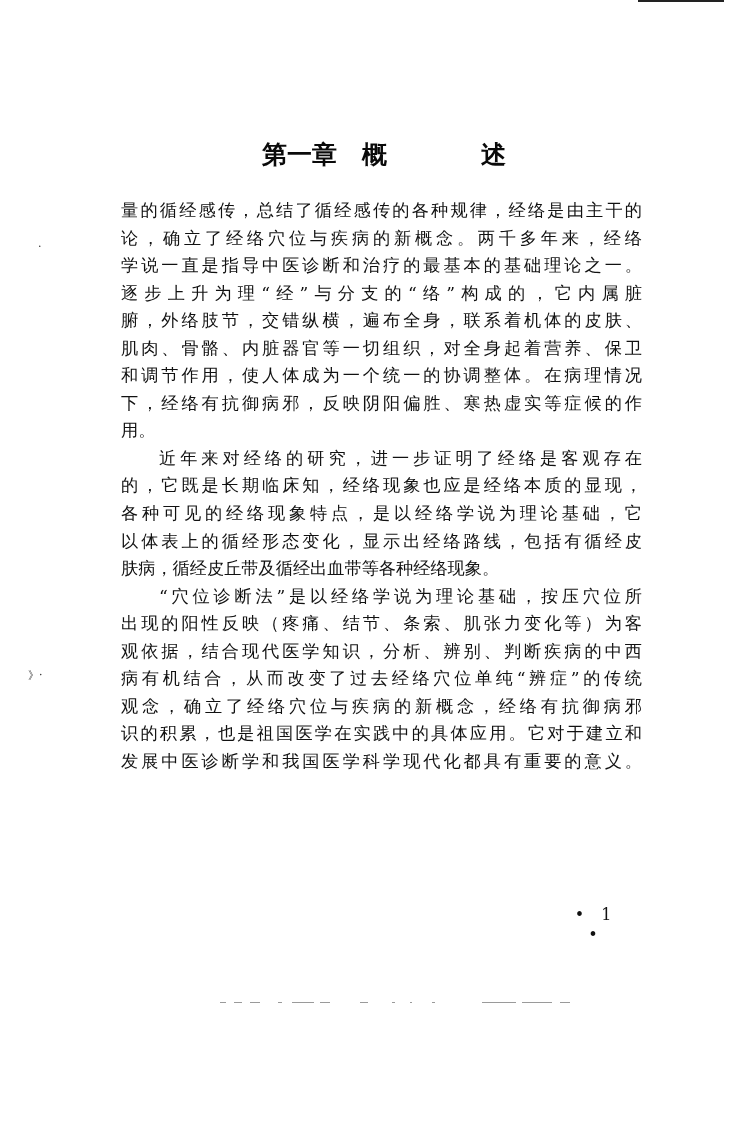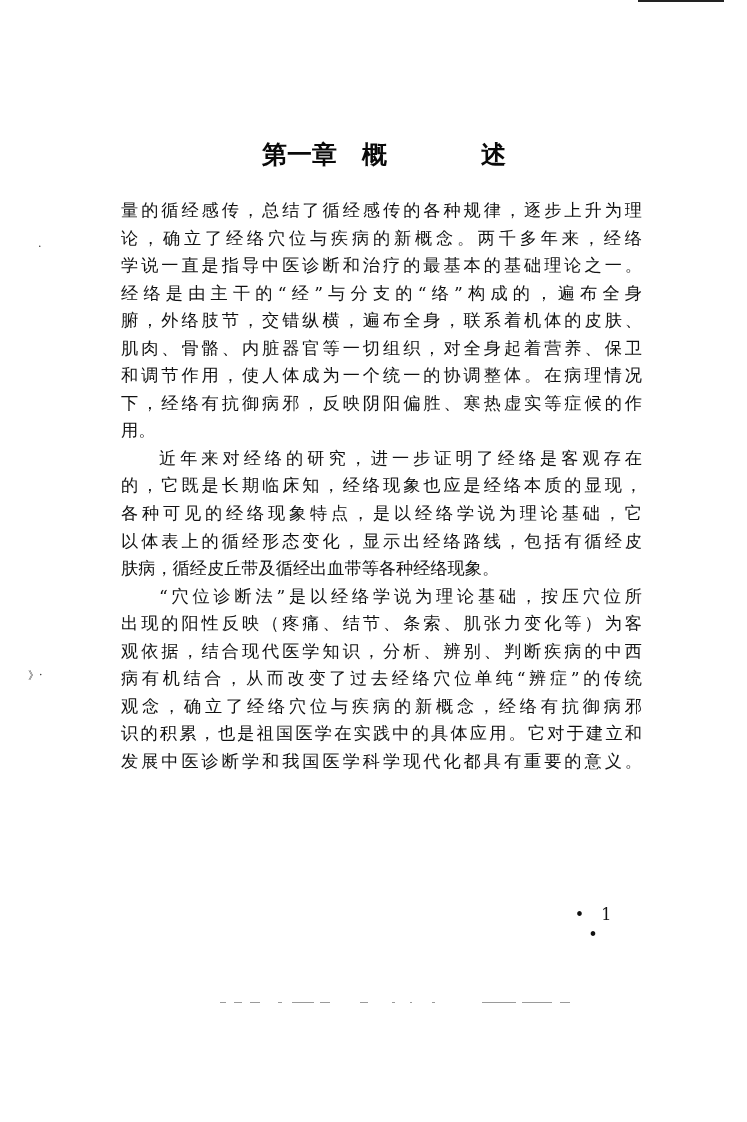--- a/index.html
+++ b/index.html
@@ -103,24 +103,24 @@
 <span class="margin-mark" style="left:28px; top:670px;">》·</span>
 
 <div class="chapter-title">
   <span class="ct-num">第一章</span>
   <span class="ct-w1">概</span>
   <span class="ct-w2">述</span>
 </div>
 
 <div class="body-text">
 
-  <span class="line">量的循经感传，总结了循经感传的各种规律，逐步上升为理</span>
+  <span class="line">量的循经感传，总结了循经感传的各种规律，经络是由主干的</span>
   <span class="line">论，确立了经络穴位与疾病的新概念。两千多年来，经络</span>
   <span class="line">学说一直是指导中医诊断和治疗的最基本的基础理论之一。</span>
-  <span class="line">经络是由主干的“经”与分支的“络”构成的，遍布全身</span>
+  <span class="line">逐步上升为理“经”与分支的“络”构成的，它内属脏</span>
   <span class="line">腑，外络肢节，交错纵横，遍布全身，联系着机体的皮肤、</span>
   <span class="line">肌肉、骨骼、内脏器官等一切组织，对全身起着营养、保卫</span>
   <span class="line">和调节作用，使人体成为一个统一的协调整体。在病理情况</span>
   <span class="line">下，经络有抗御病邪，反映阴阳偏胜、寒热虚实等症候的作</span>
   <span class="line last">用。</span>
 
   <span class="line indent">近年来对经络的研究，进一步证明了经络是客观存在</span>
   <span class="line">的，它既是长期临床知，经络现象也应是经络本质的显现，</span>
   <span class="line">各种可见的经络现象特点，是以经络学说为理论基础，它</span>
   <span class="line">以体表上的循经形态变化，显示出经络路线，包括有循经皮</span>

